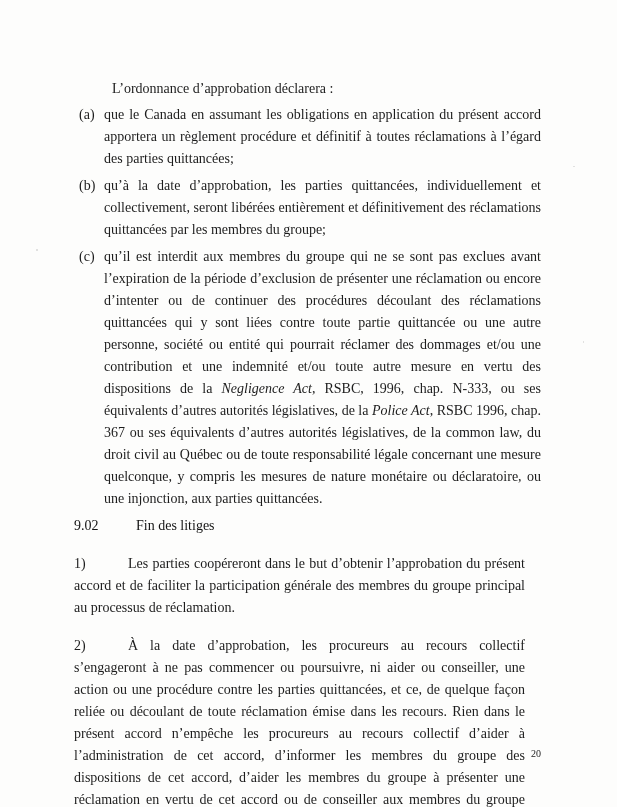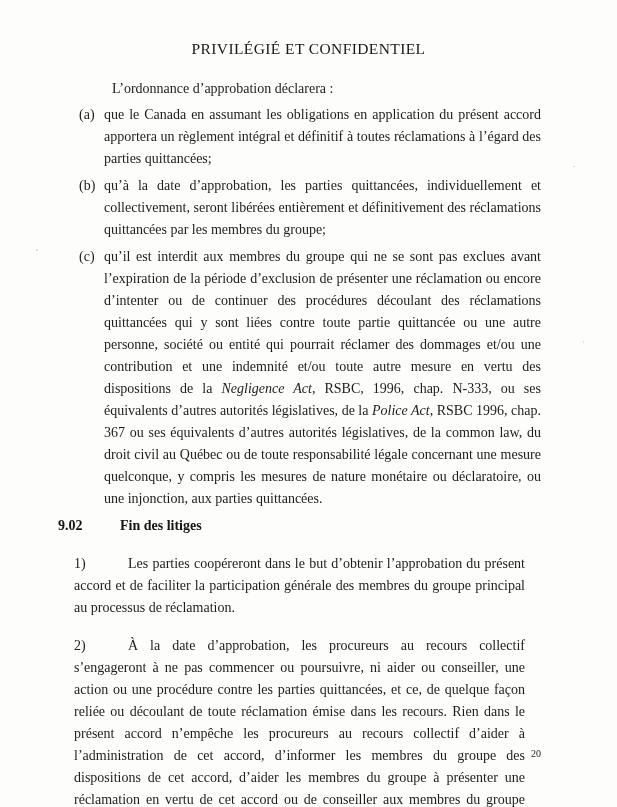--- a/index.html
+++ b/index.html
@@ -48,22 +48,22 @@
     text-align: left;
   }
   .list-item .li-text {
     flex: 1 1 auto;
     text-align: justify;
   }
   .li-text em {
     font-style: italic;
   }
   .section-heading {
-    margin: 3px 0 0 0;
-    font-weight: bold;
+    margin: 3px 0 0 16px;
+    font-weight: normal;
     line-height: 22px;
     color: #141414;
   }
   .section-heading .h-num {
     display: inline-block;
     width: 62px;
   }
   p.numbered {
     margin: 16px;
   }
@@ -89,29 +89,28 @@
   }
   .speck.s1 { left: 36px;  top: 249px; width: 2px; height: 2px; }
   .speck.s2 { left: 573px; top: 166px; width: 2px; height: 1px; }
   .speck.s3 { left: 583px; top: 341px; width: 1px; height: 2px; }
 </style>
 </head>
 <body>
 
 <div class="page">
 
-  <div class="title">PRIVILÉGIÉ ET CONFIDENTIEL</div>
 
   <div class="content">
 
     <p class="intro">L’ordonnance d’approbation déclarera :</p>
 
     <div class="list-item">
       <span class="marker">(a)</span>
-      <div class="li-text">que le Canada en assumant les obligations en application du présent accord apportera un règlement intégral et définitif à toutes réclamations à l’égard des parties quittancées;</div>
+      <div class="li-text">que le Canada en assumant les obligations en application du présent accord apportera un règlement procédure et définitif à toutes réclamations à l’égard des parties quittancées;</div>
     </div>
 
     <div class="list-item">
       <span class="marker">(b)</span>
       <div class="li-text">qu’à la date d’approbation, les parties quittancées, individuellement et collectivement, seront libérées entièrement et définitivement des réclamations quittancées par les membres du groupe;</div>
     </div>
 
     <div class="list-item">
       <span class="marker">(c)</span>
       <div class="li-text"><span>qu’il est interdit aux membres du groupe qui ne se sont pas exclues avant l’expiration de la période d’exclusion de présenter une réclamation ou encore d’intenter ou de continuer des procédures découlant des réclamations quittancées qui y sont liées contre toute partie quittancée ou une autre personne, société ou entité qui pourrait réclamer des dommages et/ou une contribution et une indemnité et/ou toute autre mesure en vertu des dispositions de la </span><em>Negligence Act</em><span>, RSBC, 1996, chap. N-333, ou ses équivalents d’autres autorités législatives, de la </span><em>Police Act</em><span>, RSBC 1996, chap. 367 ou ses équivalents d’autres autorités législatives, de la common law, du droit civil au Québec ou de toute responsabilité légale concernant une mesure quelconque, y compris les mesures de nature monétaire ou déclaratoire, ou une injonction, aux parties quittancées.</span></div>

